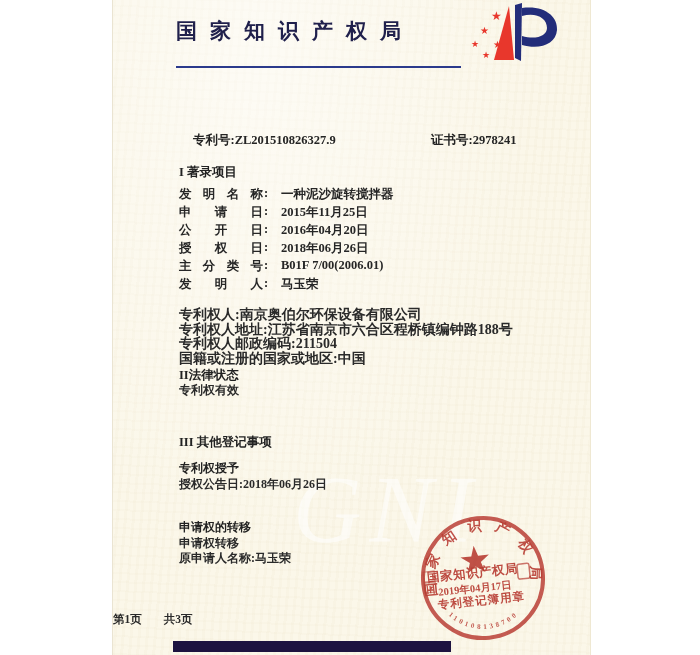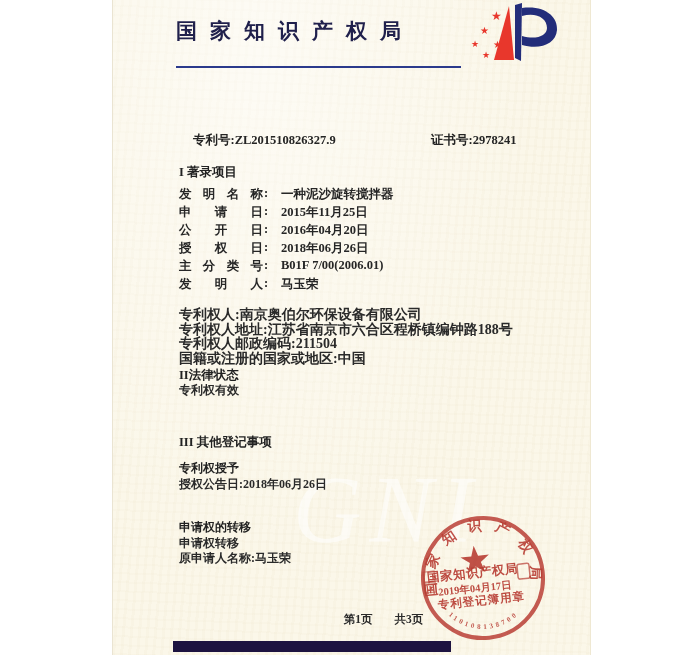--- a/index.html
+++ b/index.html
@@ -40,21 +40,21 @@
   .sec3-head{left:66px;top:434px;}
   .grant-head{left:66px;top:460px;font-size:12px;font-weight:bold;color:#222;}
   .grant-line{left:66px;top:476px;font-size:12px;font-weight:600;color:#2a2a2a;}
   .transfer-head{left:66px;top:519px;font-size:12px;font-weight:bold;color:#222;}
   .transfer-line{left:66px;top:535px;font-size:12px;font-weight:600;color:#2a2a2a;}
   .orig-line{left:66px;top:550px;font-size:12px;font-weight:600;color:#2a2a2a;}
   
   .watermark{left:180px;top:455px;font-size:95px;font-style:italic;font-weight:normal;
              color:rgba(255,255,255,.55);letter-spacing:8px;pointer-events:none;}
   
-  .footer{left:0;top:612px;width:477px;text-align:center;font-size:11.5px;font-weight:bold;color:#2a2a2a;padding-left:32px;}
+  .footer{left:0;top:612px;width:477px;text-align:left;font-size:11.5px;font-weight:bold;color:#2a2a2a;}
   .footer .gap{display:inline-block;width:22px;}
   
   .bottom-bar{left:60px;top:641px;width:278px;height:11px;background:#1d1340;}
   
   .seal{left:304px;top:512px;width:132px;height:132px;transform:rotate(-6deg);
         mix-blend-mode:multiply;opacity:.93;}
   .seal text{fill:#b7312a;}
 </style>
 </head>
 <body>

